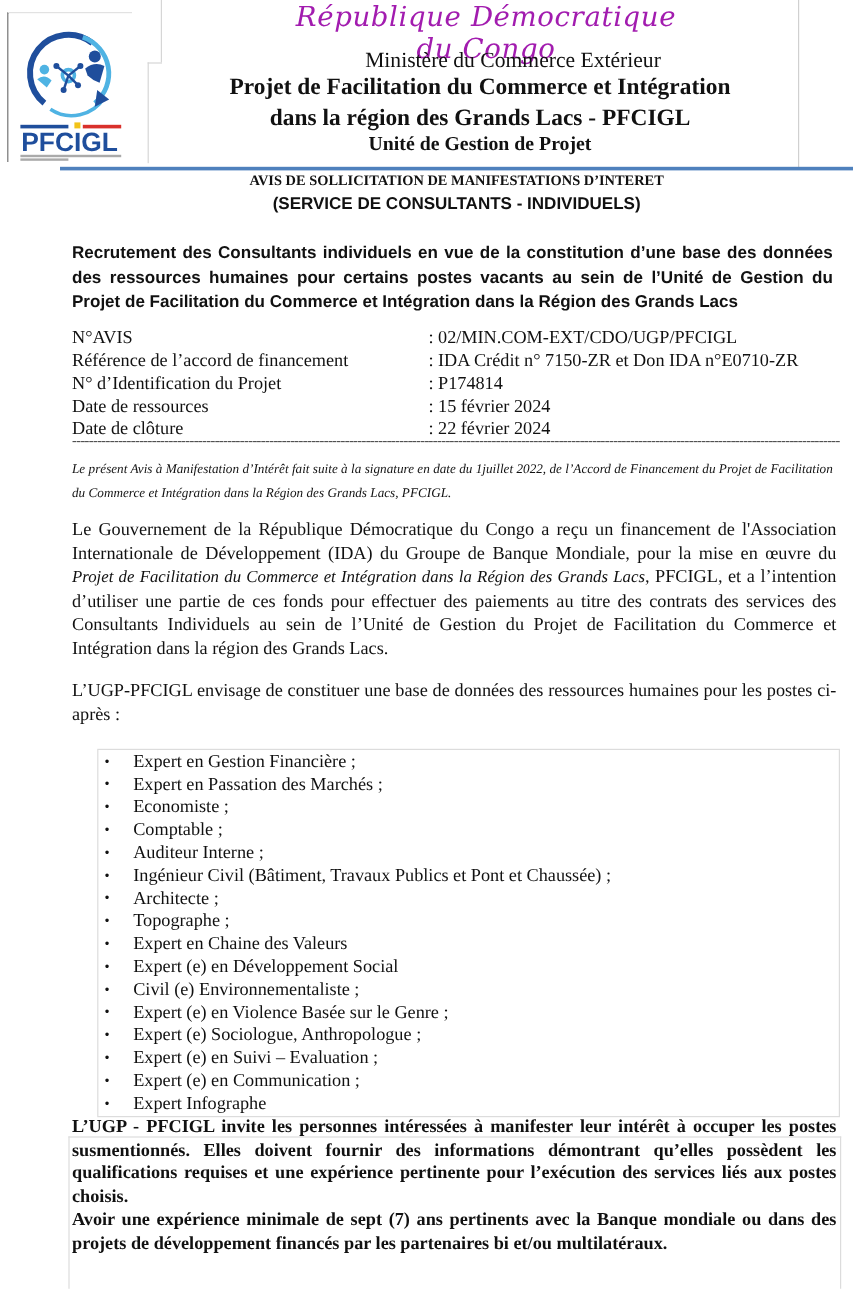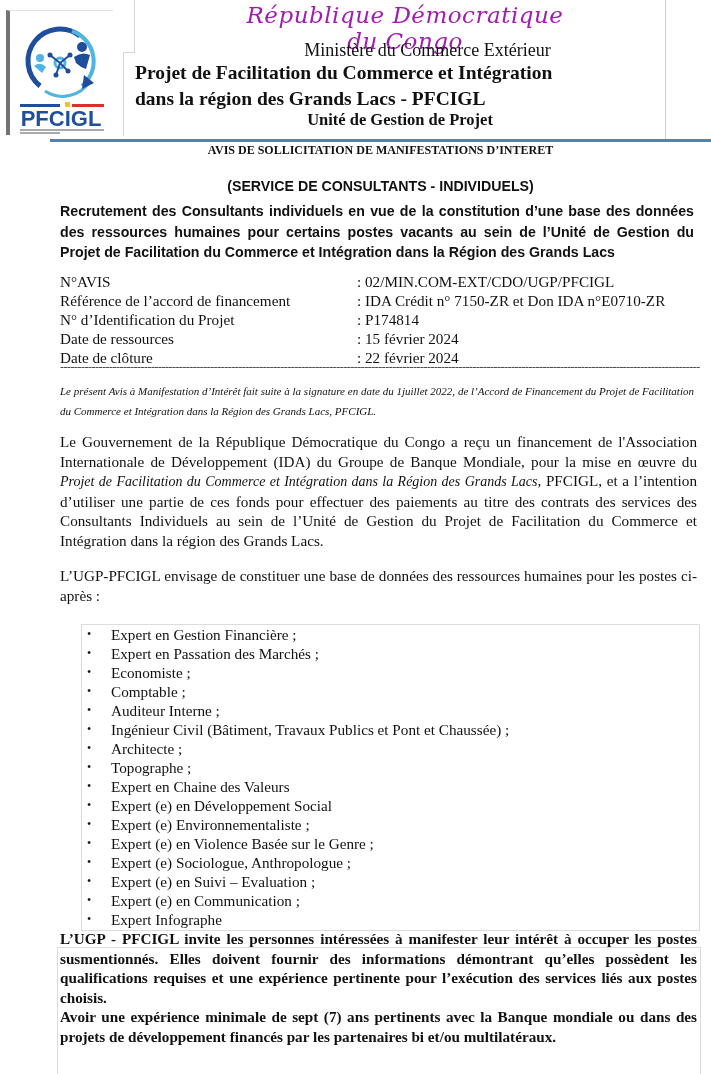--- a/index.html
+++ b/index.html
@@ -1,35 +1,35 @@
 <!DOCTYPE html>
 <html><head>
 <meta charset="utf-8">
 <style>
   html, body { margin: 0; padding: 0; background: #ffffff; }
   body { width: 711px; height: 1074px; position: relative; overflow: hidden; color: #111; }
   .serif { font-family: "Liberation Serif", "DejaVu Serif", serif; }
   .sans { font-family: "Liberation Sans", "DejaVu Sans", sans-serif; }
 
   
-  .logo-box { position: absolute; left: 6px; top: 10px; width: 103px; height: 124px; border-top: 1px solid #e2e2e2; border-left: 4px solid #737373; }
+  .logo-box { position: absolute; left: 6px; top: 10px; width: 103px; height: 124px; border-top: 1px solid #e2e2e2; border-left: 1px solid #737373; }
   .logo-frame-line { position: absolute; left: 123px; top: 52px; width: 12px; height: 1px; background: #d6d6d6; }
   .logo-frame-vline { position: absolute; left: 123px; top: 52px; width: 1px; height: 84px; background: #d6d6d6; }
   .logo-frame-top { position: absolute; left: 134px; top: 0px; width: 1px; height: 52px; background: #d6d6d6; }
   .header-right-line { position: absolute; left: 665px; top: 0; width: 1px; height: 140px; background: #d0d0d0; }
   .header-rule { position: absolute; left: 50px; top: 139px; width: 661px; height: 3px; background: #4f81bd; }
 
   .republic { position: absolute; left: 230px; top: 2px; width: 350px; text-align: center; font-style: italic; font-size: 23px; letter-spacing: 0.5px; color: #a21caf; font-family: "DejaVu Serif", serif; font-weight: normal; }
   .ministry { position: absolute; left: 230px; top: 40px; width: 395px; text-align: center; font-size: 18px; }
-  .project-title { position: absolute; left: 135px; top: 60px; width: 530px; text-align: left; font-size: 19.5px; font-weight: bold; line-height: 26px; }
+  .project-title { position: absolute; left: 135px; top: 60px; width: 530px; text-align: center; font-size: 19.5px; font-weight: bold; line-height: 26px; }
   .ugp { position: absolute; left: 135px; top: 110px; width: 530px; text-align: center; font-size: 16.5px; font-weight: bold; }
 
   
   .avis-title { position: absolute; left: 50px; top: 143px; width: 661px; text-align: center; font-size: 12px; font-weight: bold; }
-  .avis-subtitle { position: absolute; left: 50px; top: 162px; width: 661px; text-align: center; font-size: 14.2px; font-weight: bold; margin-top: 16px; }
+  .avis-subtitle { position: absolute; left: 50px; top: 162px; width: 661px; text-align: center; font-size: 14.2px; font-weight: bold; }
 
   .recruit { position: absolute; left: 60px; top: 201px; width: 634px; font-size: 14.2px; font-weight: bold; line-height: 20.5px; text-align: justify; }
 
   
   .meta { position: absolute; left: 60px; top: 272px; width: 650px; font-size: 15.2px; line-height: 19px; }
   .meta-row { display: flex; font-family: Liberation Serif, serif; }
   .meta-label { width: 297px; }
   .meta-value { flex: 1; }
   .dashes { position: absolute; left: 60px; top: 360px; width: 650px; overflow: hidden; white-space: nowrap; font-size: 12px; color: #444; letter-spacing: -0.5px; }
 
@@ -136,21 +136,21 @@
     <li><span class="bullet">•</span><span>Expert en Gestion Financière ;</span></li>
     <li><span class="bullet">•</span><span>Expert en Passation des Marchés ;</span></li>
     <li><span class="bullet">•</span><span>Economiste ;</span></li>
     <li><span class="bullet">•</span><span>Comptable ;</span></li>
     <li><span class="bullet">•</span><span>Auditeur Interne ;</span></li>
     <li><span class="bullet">•</span><span>Ingénieur Civil (Bâtiment, Travaux Publics et Pont et Chaussée) ;</span></li>
     <li><span class="bullet">•</span><span>Architecte ;</span></li>
     <li><span class="bullet">•</span><span>Topographe ;</span></li>
     <li><span class="bullet">•</span><span>Expert en Chaine des Valeurs</span></li>
     <li><span class="bullet">•</span><span>Expert (e) en Développement Social</span></li>
-    <li><span class="bullet">•</span><span>Expert (e) Environnementaliste ;</span></li>
+    <li><span class="bullet">•</span><span>Civil (e) Environnementaliste ;</span></li>
     <li><span class="bullet">•</span><span>Expert (e) en Violence Basée sur le Genre ;</span></li>
     <li><span class="bullet">•</span><span>Expert (e) Sociologue, Anthropologue ;</span></li>
     <li><span class="bullet">•</span><span>Expert (e) en Suivi – Evaluation ;</span></li>
     <li><span class="bullet">•</span><span>Expert (e) en Communication ;</span></li>
     <li><span class="bullet">•</span><span>Expert Infographe</span></li>
   </ul>
 </div>
 
 <div class="bottom-box"></div>
 <div class="bottom-text serif">

